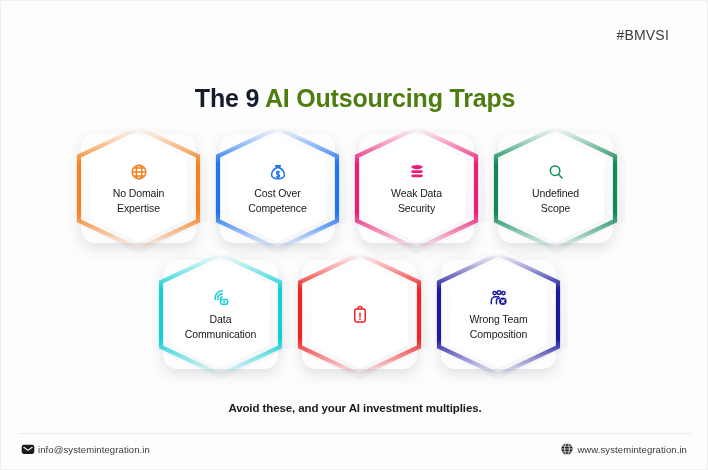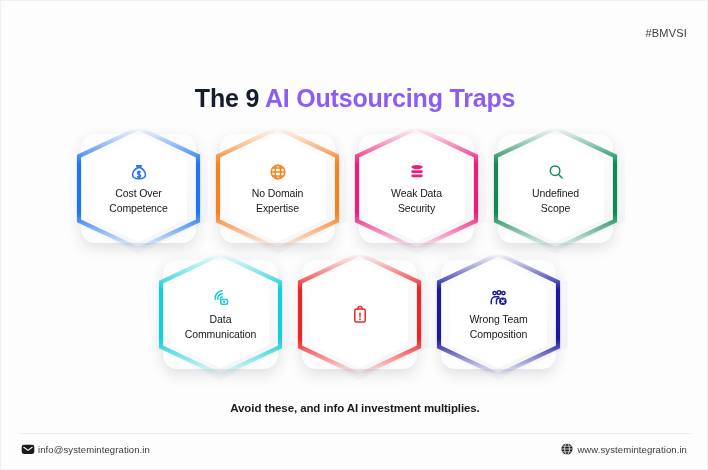--- a/index.html
+++ b/index.html
@@ -47,40 +47,40 @@
     line-height: 1.02;
     font-family: "Liberation Serif", serif;
     font-weight: bold;
     color: #1f6fae;
     font-size: 15px;
     letter-spacing: .2px;
   }
   #logo-text .l2 { padding-left: 14px; display: block; }
   #hashtag {
     position: absolute;
-    right: 22px;
+    right: 40px;
     top: 26px;
-    font-size: 11px;
+    font-size: 14px;
     color: #3d3d3d;
     letter-spacing: .2px;
   }
 
   
   #title {
     position: absolute;
     top: 66px;
     left: 0;
     width: 708px;
     text-align: center;
     font-size: 25px;
     font-weight: bold;
     letter-spacing: -0.2px;
     color: #151c2c;
   }
-  #title .accent { color: #8b5cf6; margin-top: 48px; }
+  #title .accent { color: #4d7c0f; margin-top: 48px; }
 
   
   .hex-row {
     position: absolute;
     display: flex;
   }
   #row-top  { top: 122px; left: 68px;  gap: 0px; }
   #row-bot  { top: 248px; left: 150px; gap: 0px; }
 
   .hex-cell {
@@ -184,66 +184,66 @@
   </div>
 
   <h1 id="title"><span class="lead">The 9 </span><span class="accent">AI Outsourcing Traps</span></h1>
 
   <div class="hex-row" id="row-top">
       <div class="hex-cell">
         <div class="hex-outer"></div>
         <div class="hex-shadow"></div>
         <svg class="hex-svg" viewBox="0 0 139 131">
           <defs>
+            <linearGradient id="g1L" x1="0.5" y1="0" x2="0.5" y2="1">
+              <stop offset="0%" stop-color="#f5821f" stop-opacity="0"></stop>
+              <stop offset="30%" stop-color="#f5821f" stop-opacity="1"></stop>
+              <stop offset="70%" stop-color="#f5821f" stop-opacity="1"></stop>
+              <stop offset="100%" stop-color="#f5821f" stop-opacity="0"></stop>
+            </linearGradient>
+          </defs>
+          <polygon points="69.5,12 118,35 118,96 69.5,119 21,96 21,35" fill="#ffffff" stroke="none"></polygon>
+          <polygon points="69.5,5 129,33 129,98 69.5,126 10,98 10,33" fill="none" stroke="url(#g1L)" stroke-width="4.2" stroke-linejoin="miter"></polygon>
+        </svg>
+        <div class="hex-content">
+          <svg class="hex-icon" viewBox="0 0 24 24">
+            <circle fill="none" stroke="#f5821f" stroke-width="1.6" stroke-linecap="round" stroke-linejoin="round" cx="12" cy="12" r="7.4"></circle>
+            <ellipse fill="none" stroke="#f5821f" stroke-width="1.6" stroke-linecap="round" stroke-linejoin="round" cx="12" cy="12" rx="3.1" ry="7.4"></ellipse>
+            <line fill="none" stroke="#f5821f" stroke-width="1.6" stroke-linecap="round" stroke-linejoin="round" x1="4.7" y1="12" x2="19.3" y2="12"></line>
+            <line fill="none" stroke="#f5821f" stroke-width="1.6" stroke-linecap="round" stroke-linejoin="round" x1="6.1" y1="7.6" x2="17.9" y2="7.6"></line>
+            <line fill="none" stroke="#f5821f" stroke-width="1.6" stroke-linecap="round" stroke-linejoin="round" x1="6.1" y1="16.4" x2="17.9" y2="16.4"></line>
+          </svg>
+          <div class="hex-label">No Domain
+Expertise</div>
+        </div>
+      </div>
+      <div class="hex-cell">
+        <div class="hex-outer"></div>
+        <div class="hex-shadow"></div>
+        <svg class="hex-svg" viewBox="0 0 139 131">
+          <defs>
             <linearGradient id="g0L" x1="0.5" y1="0" x2="0.5" y2="1">
               <stop offset="0%" stop-color="#1f74f0" stop-opacity="0"></stop>
               <stop offset="30%" stop-color="#1f74f0" stop-opacity="1"></stop>
               <stop offset="70%" stop-color="#1f74f0" stop-opacity="1"></stop>
               <stop offset="100%" stop-color="#1f74f0" stop-opacity="0"></stop>
             </linearGradient>
           </defs>
           <polygon points="69.5,12 118,35 118,96 69.5,119 21,96 21,35" fill="#ffffff" stroke="none"></polygon>
           <polygon points="69.5,5 129,33 129,98 69.5,126 10,98 10,33" fill="none" stroke="url(#g0L)" stroke-width="4.2" stroke-linejoin="miter"></polygon>
         </svg>
         <div class="hex-content">
           <svg class="hex-icon" viewBox="0 0 24 24">
             <path fill="none" stroke="#1f74f0" stroke-width="1.6" stroke-linecap="round" stroke-linejoin="round" d="M9.4 5.2 h5.2 l-1.5 1.9 h-2.2 z"></path>
             <path fill="none" stroke="#1f74f0" stroke-width="1.6" stroke-linecap="round" stroke-linejoin="round" d="M10.9 7.1 C7.2 9 5 12.2 5 15 c0 2.9 2.8 4.4 7 4.4 s7 -1.5 7 -4.4 c0 -2.8 -2.2 -6 -5.9 -7.9 z"></path>
             <path fill="none" stroke="#1f74f0" stroke-width="1.6" stroke-linecap="round" stroke-linejoin="round" d="M13.4 12.2 a1.6 1.6 0 1 0 -1.4 2.4 a1.6 1.6 0 1 1 -1.4 2.4"></path>
             <line fill="none" stroke="#1f74f0" stroke-width="1.6" stroke-linecap="round" stroke-linejoin="round" x1="12" y1="11.2" x2="12" y2="18"></line>
           </svg>
           <div class="hex-label">Cost Over
 Competence</div>
-        </div>
-      </div>
-      <div class="hex-cell">
-        <div class="hex-outer"></div>
-        <div class="hex-shadow"></div>
-        <svg class="hex-svg" viewBox="0 0 139 131">
-          <defs>
-            <linearGradient id="g1L" x1="0.5" y1="0" x2="0.5" y2="1">
-              <stop offset="0%" stop-color="#f5821f" stop-opacity="0"></stop>
-              <stop offset="30%" stop-color="#f5821f" stop-opacity="1"></stop>
-              <stop offset="70%" stop-color="#f5821f" stop-opacity="1"></stop>
-              <stop offset="100%" stop-color="#f5821f" stop-opacity="0"></stop>
-            </linearGradient>
-          </defs>
-          <polygon points="69.5,12 118,35 118,96 69.5,119 21,96 21,35" fill="#ffffff" stroke="none"></polygon>
-          <polygon points="69.5,5 129,33 129,98 69.5,126 10,98 10,33" fill="none" stroke="url(#g1L)" stroke-width="4.2" stroke-linejoin="miter"></polygon>
-        </svg>
-        <div class="hex-content">
-          <svg class="hex-icon" viewBox="0 0 24 24">
-            <circle fill="none" stroke="#f5821f" stroke-width="1.6" stroke-linecap="round" stroke-linejoin="round" cx="12" cy="12" r="7.4"></circle>
-            <ellipse fill="none" stroke="#f5821f" stroke-width="1.6" stroke-linecap="round" stroke-linejoin="round" cx="12" cy="12" rx="3.1" ry="7.4"></ellipse>
-            <line fill="none" stroke="#f5821f" stroke-width="1.6" stroke-linecap="round" stroke-linejoin="round" x1="4.7" y1="12" x2="19.3" y2="12"></line>
-            <line fill="none" stroke="#f5821f" stroke-width="1.6" stroke-linecap="round" stroke-linejoin="round" x1="6.1" y1="7.6" x2="17.9" y2="7.6"></line>
-            <line fill="none" stroke="#f5821f" stroke-width="1.6" stroke-linecap="round" stroke-linejoin="round" x1="6.1" y1="16.4" x2="17.9" y2="16.4"></line>
-          </svg>
-          <div class="hex-label">No Domain
-Expertise</div>
         </div>
       </div>
       <div class="hex-cell">
         <div class="hex-outer"></div>
         <div class="hex-shadow"></div>
         <svg class="hex-svg" viewBox="0 0 139 131">
           <defs>
             <linearGradient id="g2L" x1="0.5" y1="0" x2="0.5" y2="1">
               <stop offset="0%" stop-color="#ec1d78" stop-opacity="0"></stop>
               <stop offset="30%" stop-color="#ec1d78" stop-opacity="1"></stop>
@@ -366,21 +366,21 @@
             <circle cx="16.2" cy="15.6" r="4.1" fill="#1a189e"></circle>
             <line x1="14.8" y1="14.2" x2="17.6" y2="17" stroke="#ffffff" stroke-width="1.35" stroke-linecap="round"></line>
             <line x1="17.6" y1="14.2" x2="14.8" y2="17" stroke="#ffffff" stroke-width="1.35" stroke-linecap="round"></line>
           </svg>
           <div class="hex-label">Wrong Team
 Composition</div>
         </div>
       </div>
     </div>
 
-  <div id="tagline">Avoid these, and info AI investment multiplies.</div>
+  <div id="tagline">Avoid these, and your AI investment multiplies.</div>
 
   <div id="footer-sep"></div>
 
   <div class="footer-item" id="footer-email">
     <svg class="footer-icon" viewBox="0 0 20 20">
       <rect x="1" y="4" width="18" height="13" rx="3" fill="#1a1a1a"></rect>
       <path d="M4 7.5 L10 12 L16 7.5" fill="none" stroke="#ffffff" stroke-width="1.5" stroke-linecap="round" stroke-linejoin="round"></path>
     </svg>
     <span>info@systemintegration.in</span>
   </div>

